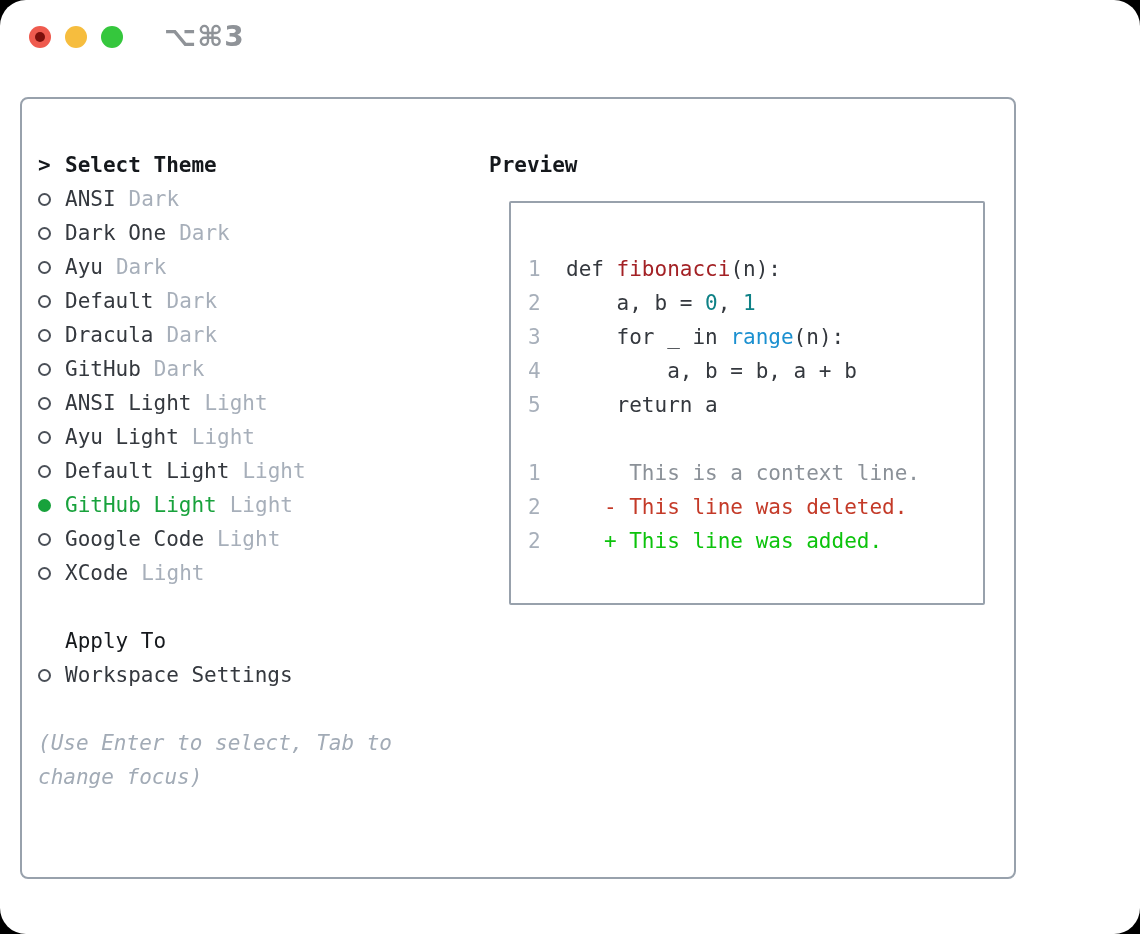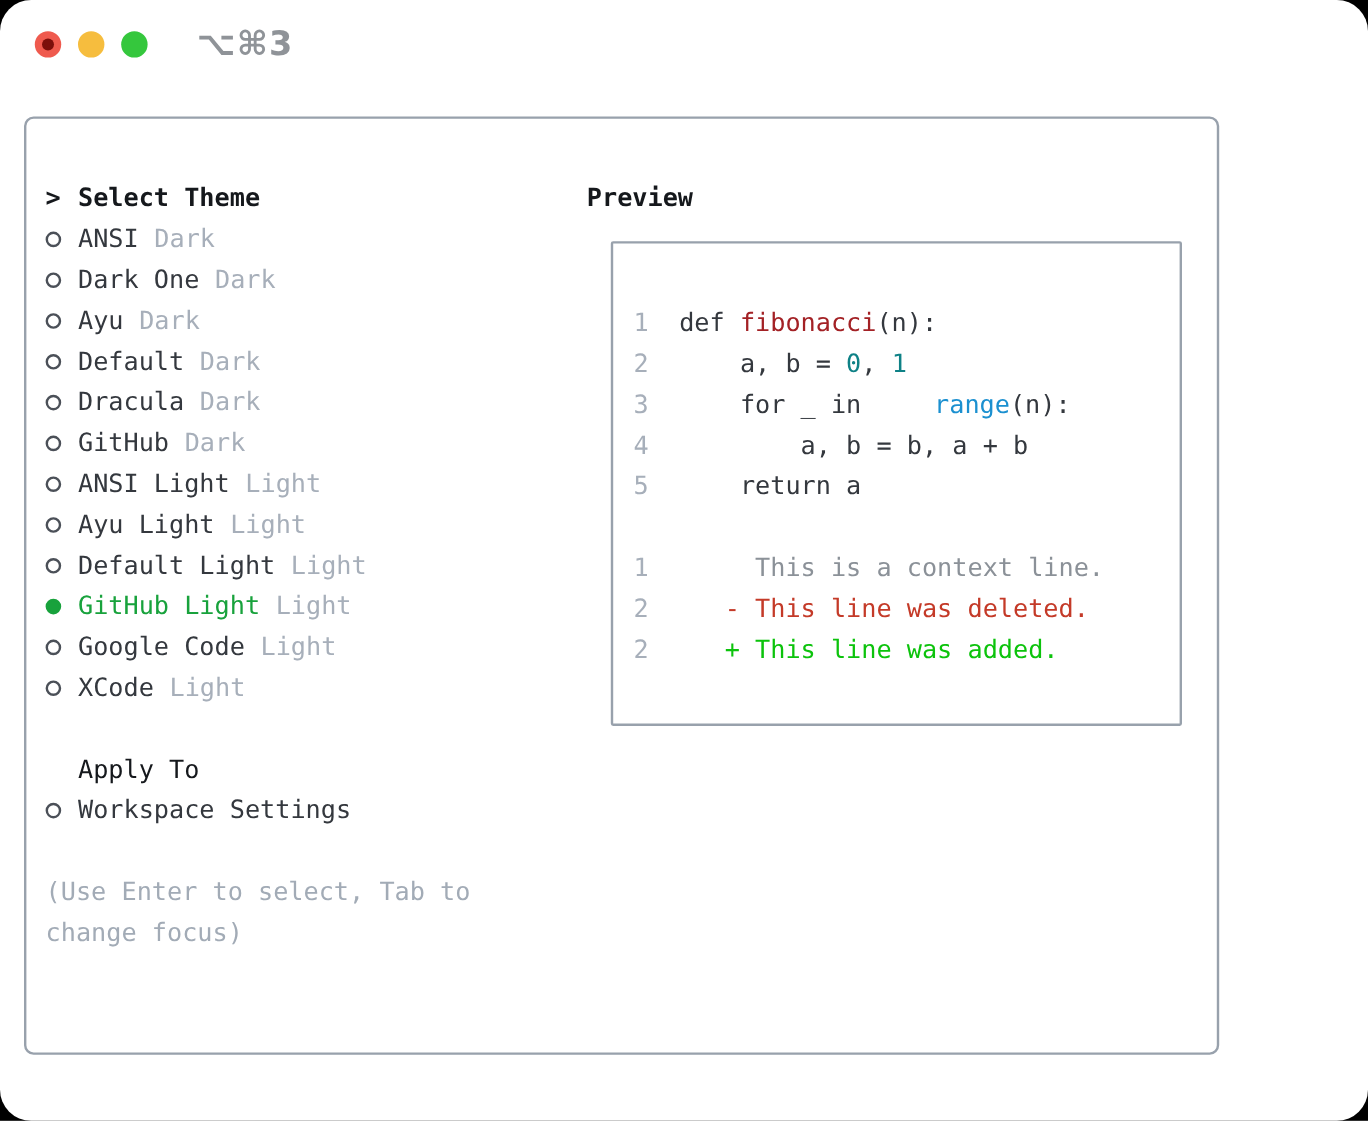--- a/index.html
+++ b/index.html
@@ -50,39 +50,39 @@
   .theme-row.selected .dot, .opt-row.selected .dot {
     background:var(--green); border-color:var(--green);
   }
   .name { color:var(--text-dark); }
   .variant { color:var(--muted-gray); margin-left:13px; }
   .theme-row.selected .name { color:var(--green); }
   .opt-row .name { color:var(--text-dark); }
   .opt-row.selected .name { color:var(--green); }
   .spacer { height:34px; }
   .apply-label { color:var(--heading); }
-  .hint { font-size:21px; line-height:34px; color:var(--hint-gray); white-space:pre; }
+  .hint { font-size:21px; line-height:34px; color:var(--hint-gray); white-space:pre;font-style:italic; }
   
   .preview-label {
     position:absolute; left:489px; top:148px; height:34px;
     display:flex; align-items:center;
     font-size:21px; font-weight:bold; color:var(--heading);
   }
   .preview-box {
     position:absolute; left:509px; top:201px; width:476px; height:404px;
     border:2px solid var(--border-gray); border-radius:2px;
     box-sizing:border-box; background:#fff;
     padding:49px 0 0 17px; overflow:hidden;
   }
   .codeline { height:34px; display:flex; align-items:center; font-size:21px; white-space:pre; }
   .lnum { color:var(--linenum-gray); width:38px; flex:none; }
   .seg-code     { color:var(--text-dark); }
   .seg-function { color:var(--function-red); }
   .seg-number   { color:var(--number-teal); }
-  .seg-builtin  { color:var(--builtin-blue);margin-left:48px; }
+  .seg-builtin  { color:var(--builtin-blue); }
   .seg-context  { color:var(--context-gray); }
   .seg-deleted  { color:var(--deleted-red); }
   .seg-added    { color:var(--added-green); }
 </style>
 </head>
 <body>
 
 <div class="window">
 
   <div class="titlebar">

